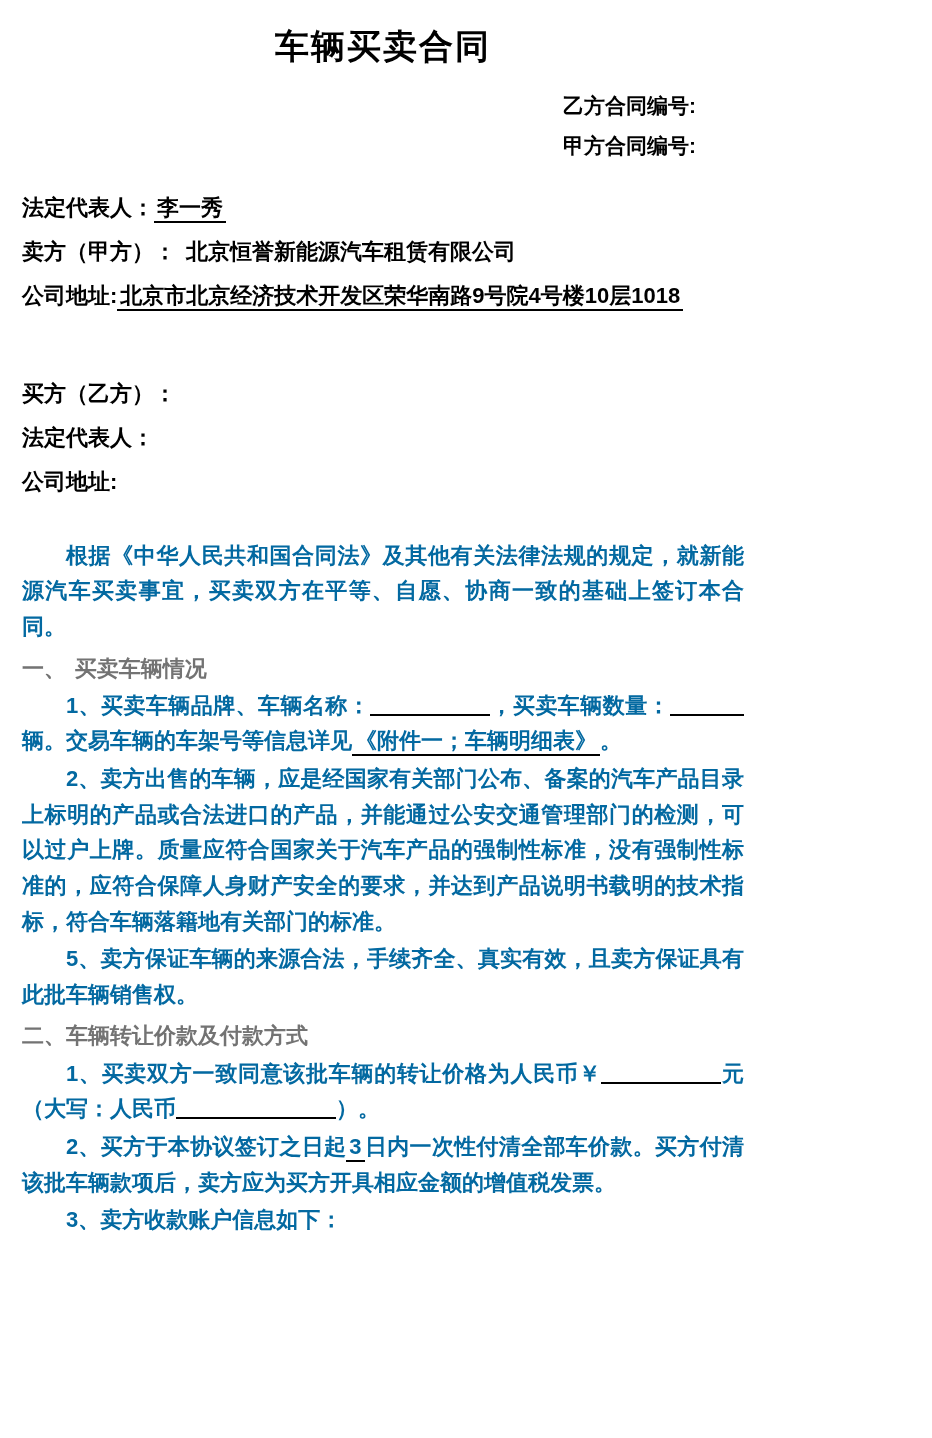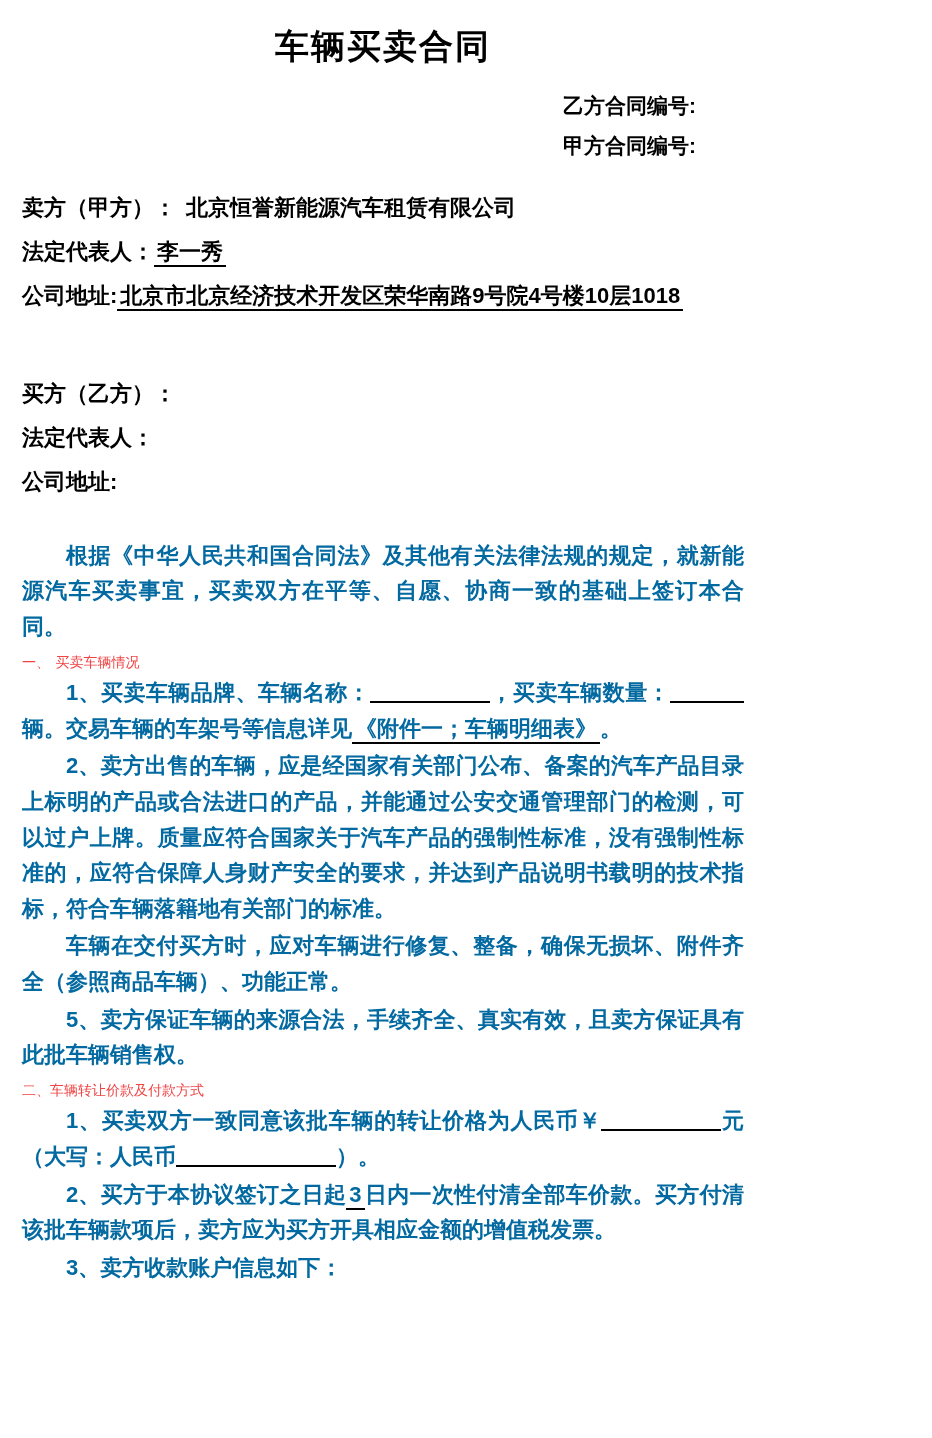--- a/index.html
+++ b/index.html
@@ -63,23 +63,23 @@
     color: #0369a1;
     line-height: 1.62;
     margin: 0 0 2px 0;
     text-align: justify;
     text-justify: inter-ideograph;
   }
   p.indent {
     text-indent: 2em;
   }
   h2.section-head {
-    font-size: 14px;
-    font-weight: normal;
-    color: #ef4444;
+    font-size: 22px;
+    font-weight: bold;
+    color: #737373;
     margin: 6px 0 2px 0;
     line-height: 1.6;
   }
   h2.section-head .num {
     display: inline-block;
     min-width: 2.4em;
   }
   .blank-u {
     display: inline-block;
     border-bottom: 2px solid #000;
@@ -101,24 +101,24 @@
 
   <div class="doc-title">车辆买卖合同</div>
 
   <div class="contract-nos">
     <div class="contract-no-line">乙方合同编号:</div>
     <div class="contract-no-line">甲方合同编号:</div>
   </div>
 
   <div class="party-block">
     <div class="party-line">
-      <span>卖方（甲方）：</span><span class="gap" style="width:10px"></span><span>北京恒誉新能源汽车租赁有限公司</span>
+      <span>法定代表人：</span><span class="u-text fill-pad">李一秀</span>
     </div>
     <div class="party-line">
-      <span>法定代表人：</span><span class="u-text fill-pad">李一秀</span>
+      <span>卖方（甲方）：</span><span class="gap" style="width:10px"></span><span>北京恒誉新能源汽车租赁有限公司</span>
     </div>
     <div class="party-line">
       <span>公司地址:</span><span class="u-text fill-pad">北京市北京经济技术开发区荣华南路9号院4号楼10层1018</span>
     </div>
   </div>
 
   <div class="spacer-lg"></div>
 
   <div class="party-block">
     <div class="party-line">
@@ -139,21 +139,20 @@
   <h2 class="section-head">
     <span class="num">一、</span><span>买卖车辆情况</span>
   </h2>
 
   <p class="body-text indent">
     <span>1、买卖车辆品牌、车辆名称：</span><span class="blank-u b120"></span><span>，买卖车辆数量：</span><span class="blank-u b74"></span><span>辆。交易车辆的车架号等信息详见</span><span class="u-text">《附件一；车辆明细表》</span><span>。</span>
   </p>
 
   <p class="body-text indent">2、卖方出售的车辆，应是经国家有关部门公布、备案的汽车产品目录上标明的产品或合法进口的产品，并能通过公安交通管理部门的检测，可以过户上牌。质量应符合国家关于汽车产品的强制性标准，没有强制性标准的，应符合保障人身财产安全的要求，并达到产品说明书载明的技术指标，符合车辆落籍地有关部门的标准。</p>
 
-  <p class="body-text indent">车辆在交付买方时，应对车辆进行修复、整备，确保无损坏、附件齐全（参照商品车辆）、功能正常。</p>
 
   <p class="body-text indent">5、卖方保证车辆的来源合法，手续齐全、真实有效，且卖方保证具有此批车辆销售权。</p>
 
   <h2 class="section-head tight">
     <span>二、</span><span>车辆转让价款及付款方式</span>
   </h2>
 
   <p class="body-text indent">
     <span>1、买卖双方一致同意该批车辆的转让价格为人民币￥</span><span class="blank-u b120"></span><span>元（大写：人民币</span><span class="blank-u b160"></span><span>）。</span>
   </p>

